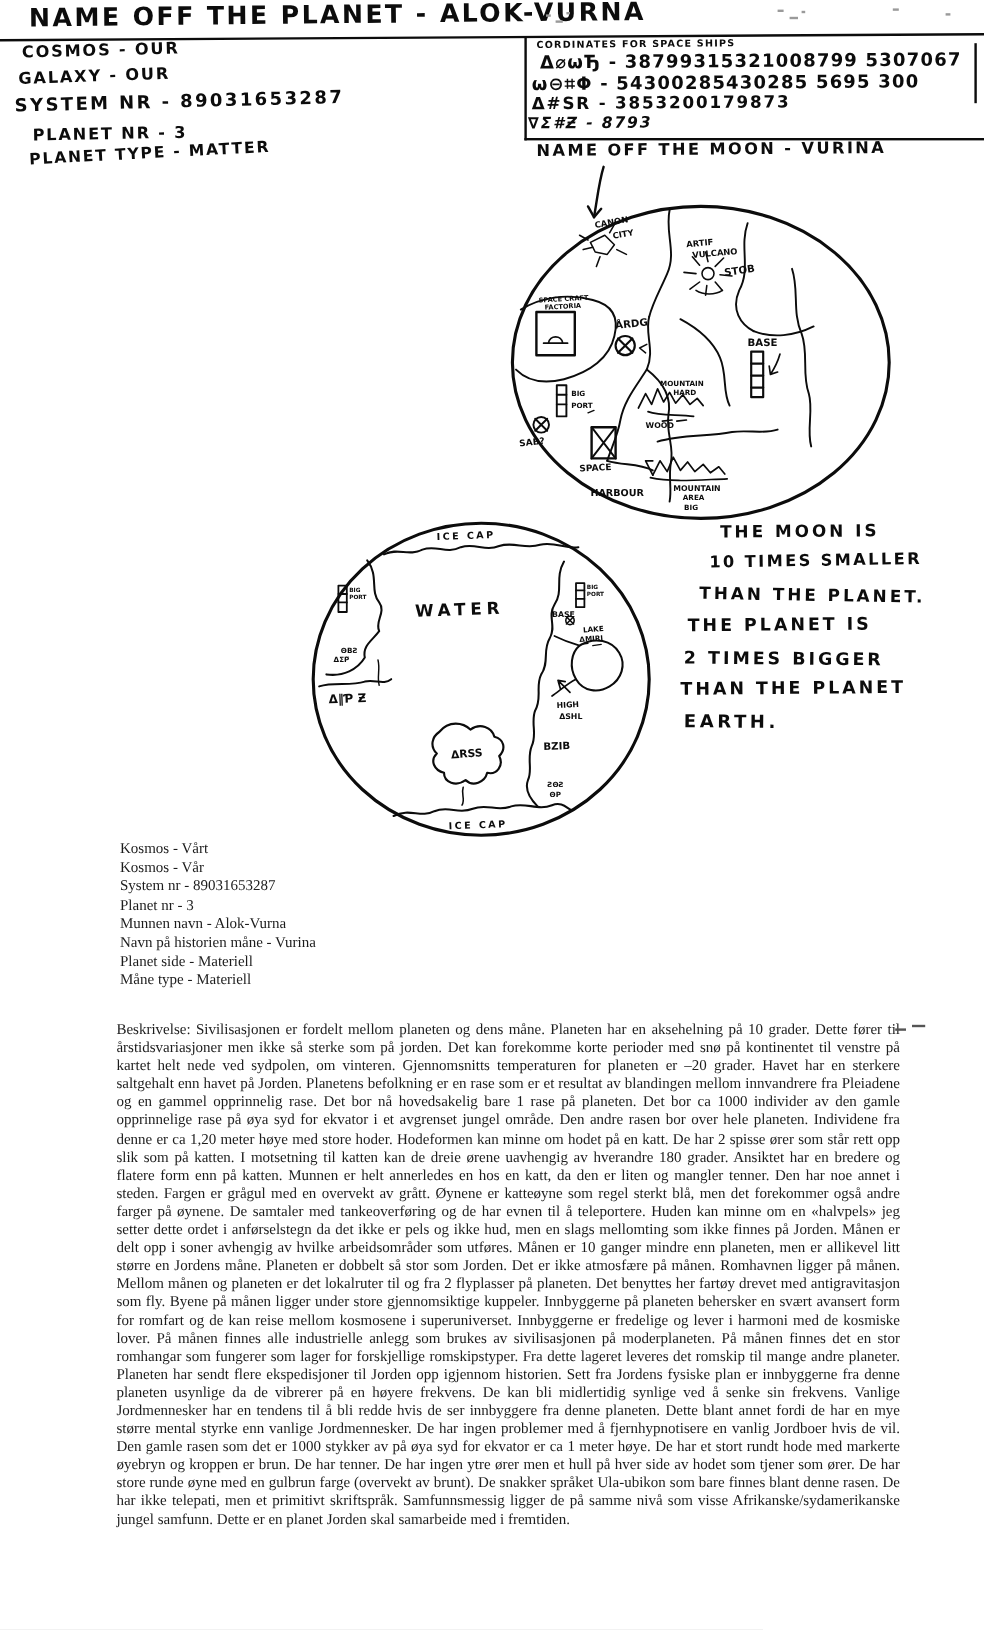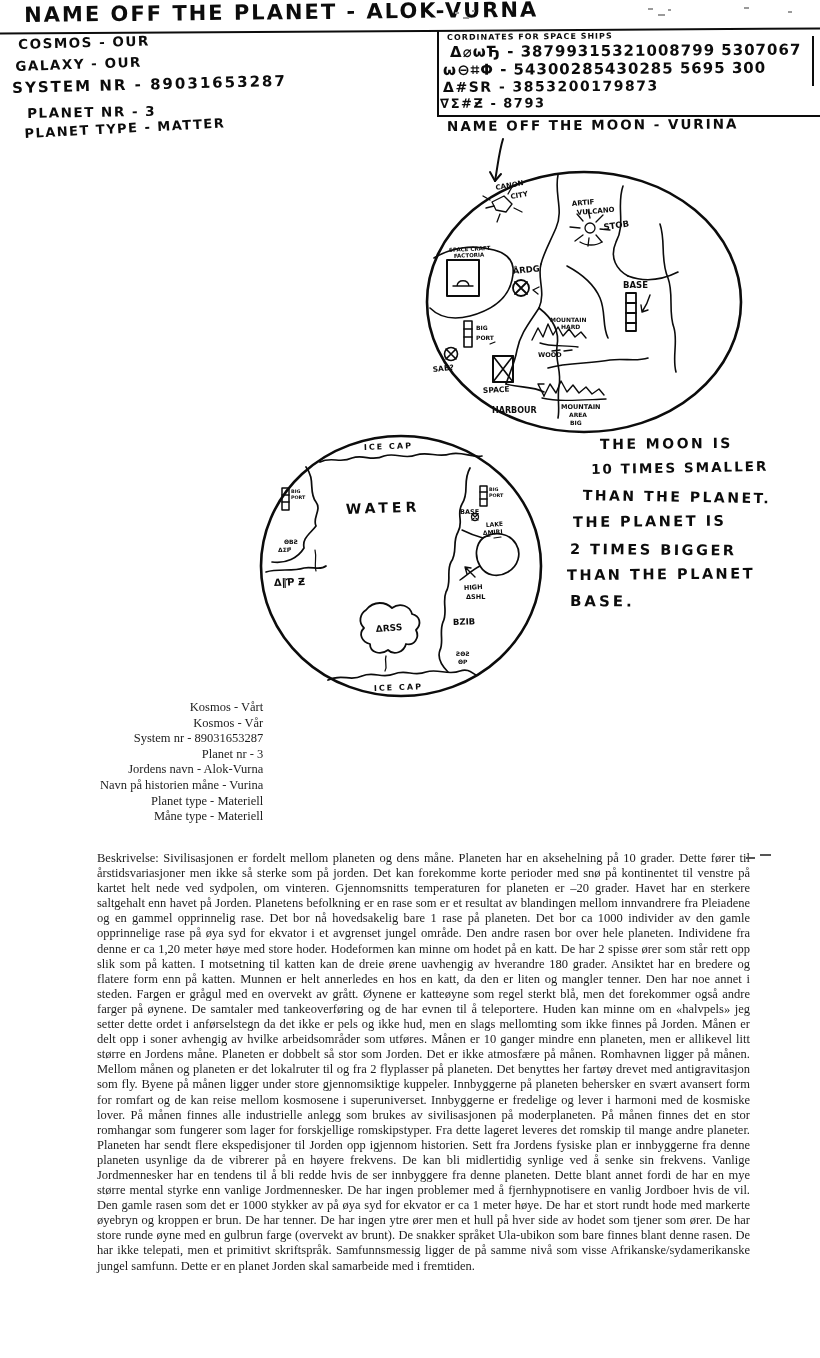--- a/index.html
+++ b/index.html
@@ -1,21 +1,21 @@
 <!DOCTYPE html>
 <html><head>
 <meta charset="utf-8">
 <style>
   html,body{margin:0;padding:0;background:#e8e8e8;}
   .page{position:relative;width:820px;height:1358px;background:#ffffff;overflow:hidden;
         font-family:"DejaVu Sans",sans-serif;color:#111;}
   .abs{position:absolute;}
   .hw{font-family:"DejaVu Sans",sans-serif;font-weight:700;color:#0c0c0c;white-space:nowrap;
       transform-origin:left top;}
-  .typed{font-family:"Liberation Serif","DejaVu Serif",serif;color:#1c1c1c;text-align:right;}
+  .typed{font-family:"Liberation Serif","DejaVu Serif",serif;color:#1c1c1c;}
   .rule{position:absolute;background:#0c0c0c;}
   .speck{position:absolute;background:#9a9a9a;}
   svg{display:block;}
   svg text{font-family:"DejaVu Sans",sans-serif;fill:#0c0c0c;font-weight:700;}
   .mapline{stroke:#0c0c0c;fill:none;stroke-linecap:round;stroke-linejoin:round;}
 </style>
 </head>
 <body>
 
 <div class="page">
@@ -38,21 +38,21 @@
     <span>- 38799315321008799 5307067</span>
   </div>
   <div class="abs hw" style="left:443px;top:61px;font-size:15px;letter-spacing:1px;transform:rotate(-0.4deg);">
     <span>ω⊖⌗Φ</span>
     <span>- 54300285430285 5695 300</span>
   </div>
   <div class="abs hw" style="left:443px;top:79px;font-size:14px;letter-spacing:1.5px;transform:rotate(-0.4deg);">
     <span>Δ#SR</span>
     <span>- 3853200179873</span>
   </div>
-  <div class="abs hw" style="left:440px;top:96px;font-size:13px;letter-spacing:1.5px;transform:rotate(-0.4deg);">
+  <div class="abs hw" style="left:440px;top:96px;font-size:13px;letter-spacing:1.5px;transform:rotate(-0.4deg);font-style:italic;">
     <span>∇Σ#Ƶ</span>
     <span>- 8793</span>
   </div>
 
   <div class="abs hw" style="left:447px;top:118px;font-size:13.5px;letter-spacing:2px;transform:rotate(-0.5deg);">NAME OFF THE MOON - VURINA</div>
   <svg class="abs" style="left:488px;top:136px;" width="30" height="52" viewBox="0 0 30 52">
     <path class="mapline" d="M15,3 C11,16 10,28 7,45" stroke-width="2"></path>
     <path class="mapline" d="M7,45 L2,36 M7,45 L13,38" stroke-width="2"></path>
   </svg>
 
@@ -149,21 +149,21 @@
     <text x="149" y="251" font-size="6">AREA</text>
     <text x="150" y="259" font-size="6">BIG</text>
   </svg>
 
   <div class="abs hw" style="left:600px;top:436px;font-size:14px;letter-spacing:2.5px;transform:rotate(-0.5deg);">THE MOON IS</div>
   <div class="abs hw" style="left:591px;top:461px;font-size:13.5px;letter-spacing:2px;transform:rotate(-1deg);">10 TIMES SMALLER</div>
   <div class="abs hw" style="left:583px;top:487px;font-size:14px;letter-spacing:2.5px;transform:rotate(1deg);">THAN THE PLANET.</div>
   <div class="abs hw" style="left:573px;top:514px;font-size:14.5px;letter-spacing:2.5px;transform:rotate(-0.5deg);">THE PLANET IS</div>
   <div class="abs hw" style="left:570px;top:541px;font-size:14.5px;letter-spacing:2.5px;transform:rotate(0.5deg);">2 TIMES BIGGER</div>
   <div class="abs hw" style="left:567px;top:567px;font-size:14.5px;letter-spacing:2.5px;transform:rotate(-0.5deg);">THAN THE PLANET</div>
-  <div class="abs hw" style="left:570px;top:592px;font-size:15px;letter-spacing:3px;transform:rotate(0.5deg);">BASE.</div>
+  <div class="abs hw" style="left:570px;top:592px;font-size:15px;letter-spacing:3px;transform:rotate(0.5deg);">EARTH.</div>
 
   <svg class="abs" style="left:258px;top:430px;" width="300" height="285" viewBox="0 0 300 285">
     <ellipse cx="143" cy="136" rx="140" ry="130" fill="none" stroke="#0c0c0c" stroke-width="2.6"></ellipse>
     <g class="mapline" stroke-width="1.7">
 
       <path d="M62,32 C74,26 82,34 94,28 C106,24 114,32 126,26 C138,22 146,30 158,25 C170,21 180,28 192,24 C204,21 214,28 224,26"></path>
 
       <path d="M70,250 C84,243 92,252 104,246 C116,241 124,249 136,244 C148,239 156,247 168,242 C180,238 190,246 202,241 C210,238 214,243 218,245"></path>
 
       <path d="M48,37 C58,50 50,62 58,72 C64,80 54,88 58,96 C52,104 44,108 46,118 C40,128 28,134 14,132"></path>
@@ -217,23 +217,23 @@
     <text x="200" y="234" font-size="6">ΘΡ</text>
     <text x="118" y="202" font-size="9" transform="rotate(-4 118 202)">ΔRSS</text>
     <text x="116" y="261" font-size="8" letter-spacing="2" transform="rotate(-2 116 261)">ICE CAP</text>
   </svg>
 
   <div class="abs typed" style="left:100px;top:700px;font-size:12.5px;line-height:15.6px;">
     <div>Kosmos - Vårt</div>
     <div>Kosmos - Vår</div>
     <div>System nr - 89031653287</div>
     <div>Planet nr - 3</div>
-    <div>Jordens navn - Alok-Vurna</div>
+    <div>Munnen navn - Alok-Vurna</div>
     <div>Navn på historien måne - Vurina</div>
-    <div>Planet type - Materiell</div>
+    <div>Planet side - Materiell</div>
     <div>Måne type - Materiell</div>
   </div>
 
   <div class="abs typed" style="left:97px;top:851px;width:653px;font-size:12.5px;line-height:15.1px;text-align:justify;">Beskrivelse: Sivilisasjonen er fordelt mellom planeten og dens måne.  Planeten har en aksehelning på 10 grader. Dette fører til årstidsvariasjoner men ikke så sterke som på jorden. Det kan forekomme korte perioder med snø på kontinentet til venstre på kartet helt nede ved sydpolen, om vinteren.  Gjennomsnitts temperaturen for planeten er –20 grader. Havet har en sterkere saltgehalt enn havet på Jorden. Planetens befolkning er en rase som er et resultat av blandingen mellom innvandrere fra Pleiadene og en gammel opprinnelig rase. Det bor nå hovedsakelig bare 1 rase på planeten. Det bor ca 1000 individer av den gamle opprinnelige rase på øya syd for ekvator i et avgrenset jungel område. Den andre rasen bor over hele planeten. Individene fra denne er ca 1,20 meter høye med store hoder. Hodeformen kan minne om hodet på en katt. De har 2 spisse ører som står rett opp slik som på katten.  I motsetning til katten kan de dreie ørene uavhengig av hverandre 180 grader. Ansiktet har en bredere og flatere form enn på katten. Munnen er helt annerledes en hos en katt, da den er liten og mangler tenner. Den har noe annet i steden. Fargen er grågul med en overvekt av grått. Øynene er katteøyne som regel sterkt blå, men det forekommer også andre farger på øynene. De samtaler med tankeoverføring og de har evnen til å teleportere. Huden kan minne om en «halvpels» jeg setter dette ordet i anførselstegn da det ikke er pels og ikke hud, men en slags mellomting som ikke finnes på Jorden.  Månen er delt opp i soner avhengig av hvilke arbeidsområder som utføres.  Månen er 10 ganger mindre enn planeten, men er allikevel litt større en Jordens måne. Planeten er dobbelt så stor som Jorden. Det er ikke atmosfære på månen. Romhavnen ligger på månen. Mellom månen og planeten er det lokalruter til og fra 2 flyplasser på planeten. Det benyttes her fartøy drevet med  antigravitasjon som fly. Byene på månen ligger under store gjennomsiktige kuppeler. Innbyggerne på planeten behersker en svært avansert form for romfart og de kan reise mellom kosmosene i superuniverset. Innbyggerne er fredelige og lever i harmoni med de kosmiske lover. På månen finnes alle industrielle anlegg som brukes av sivilisasjonen på moderplaneten. På månen finnes det en stor romhangar som fungerer som lager for forskjellige romskipstyper.  Fra dette lageret leveres det romskip til mange andre planeter. Planeten har sendt flere ekspedisjoner til Jorden opp igjennom historien. Sett fra Jordens fysiske plan er innbyggerne fra denne planeten usynlige da de vibrerer på en høyere frekvens. De kan bli midlertidig synlige ved å senke sin frekvens.  Vanlige Jordmennesker har en tendens til å bli redde hvis de ser innbyggere fra denne planeten. Dette blant annet fordi de har en mye større mental styrke enn vanlige Jordmennesker. De har ingen problemer med å fjernhypnotisere en vanlig Jordboer hvis de vil. Den gamle rasen som det er 1000 stykker av på øya syd for ekvator er ca 1 meter høye. De har et stort rundt hode med markerte øyebryn og kroppen er brun. De har tenner. De har ingen ytre ører men et hull på hver side av hodet som tjener som ører. De har store runde øyne med en gulbrun farge (overvekt av brunt). De snakker språket Ula-ubikon som bare finnes blant denne rasen. De har ikke telepati, men et primitivt skriftspråk. Samfunnsmessig ligger de på samme nivå som visse Afrikanske/sydamerikanske jungel samfunn. Dette er en planet Jorden skal samarbeide med i fremtiden.</div>
 
   <div class="speck" style="left:455px;top:12px;width:4px;height:2px;"></div>
   <div class="speck" style="left:463px;top:17px;width:6px;height:2px;"></div>
   <div class="speck" style="left:472px;top:10px;width:3px;height:2px;"></div>
   <div class="speck" style="left:648px;top:8px;width:5px;height:2px;"></div>
   <div class="speck" style="left:658px;top:14px;width:7px;height:2px;"></div>

